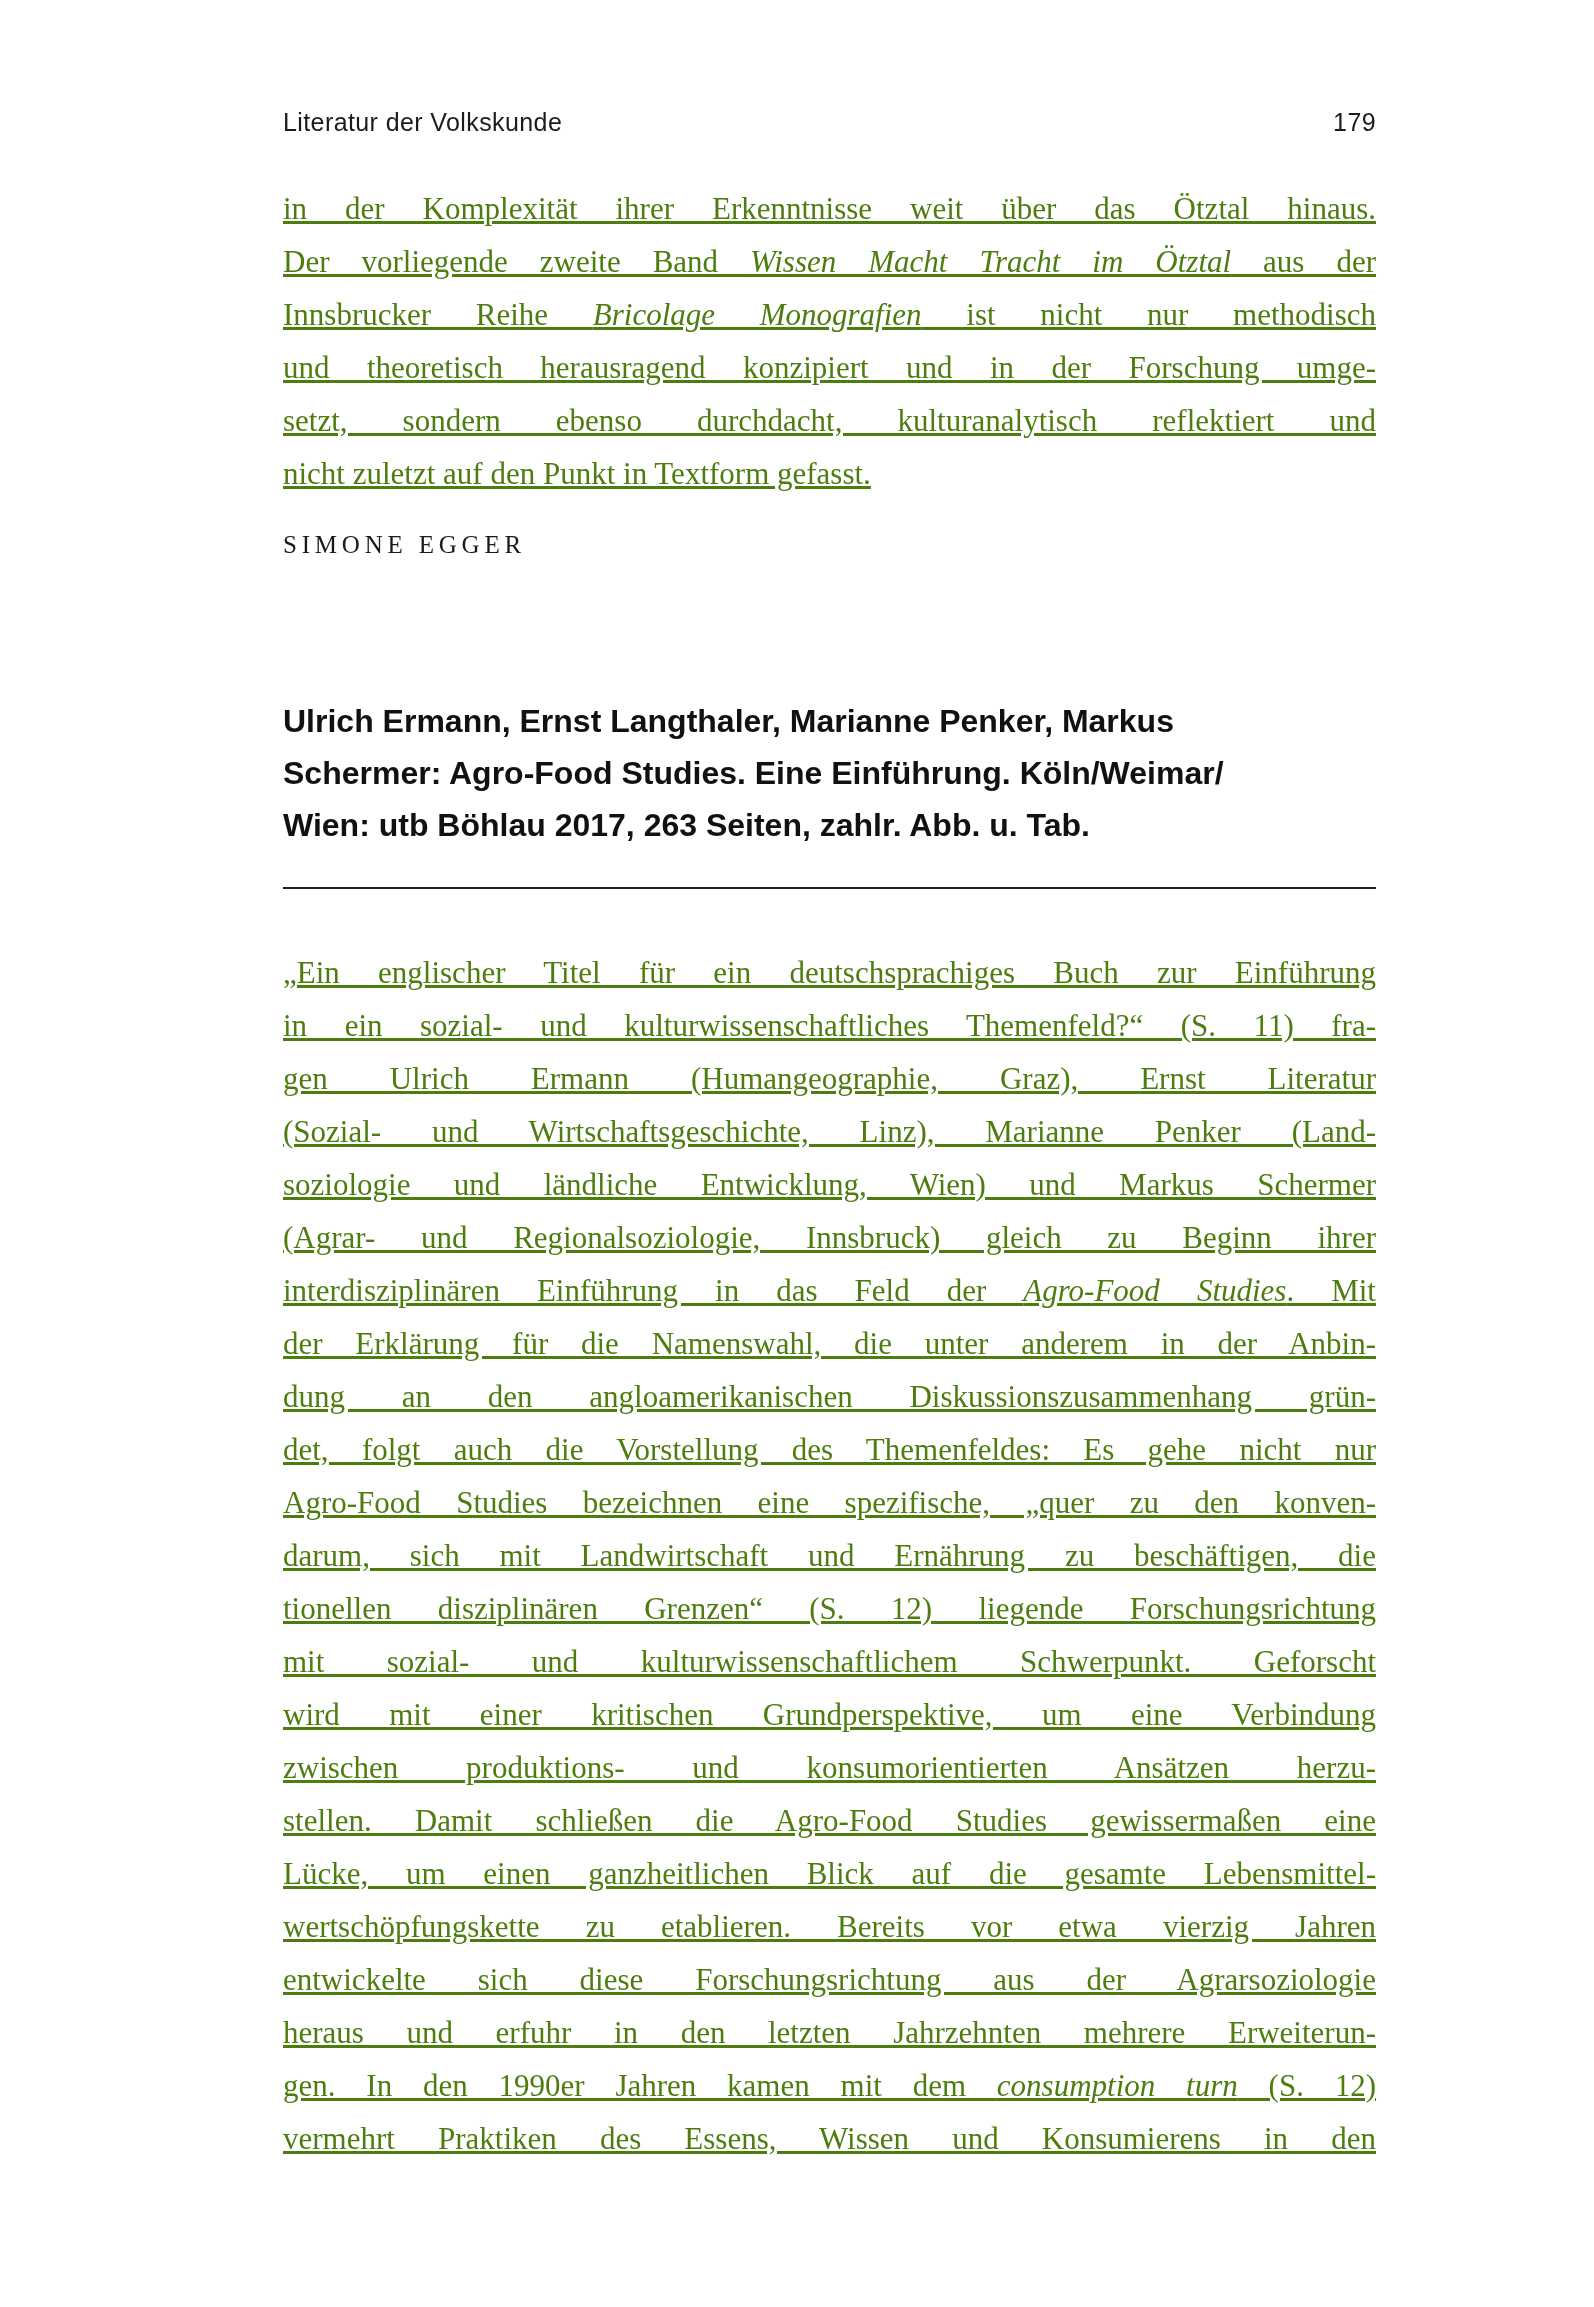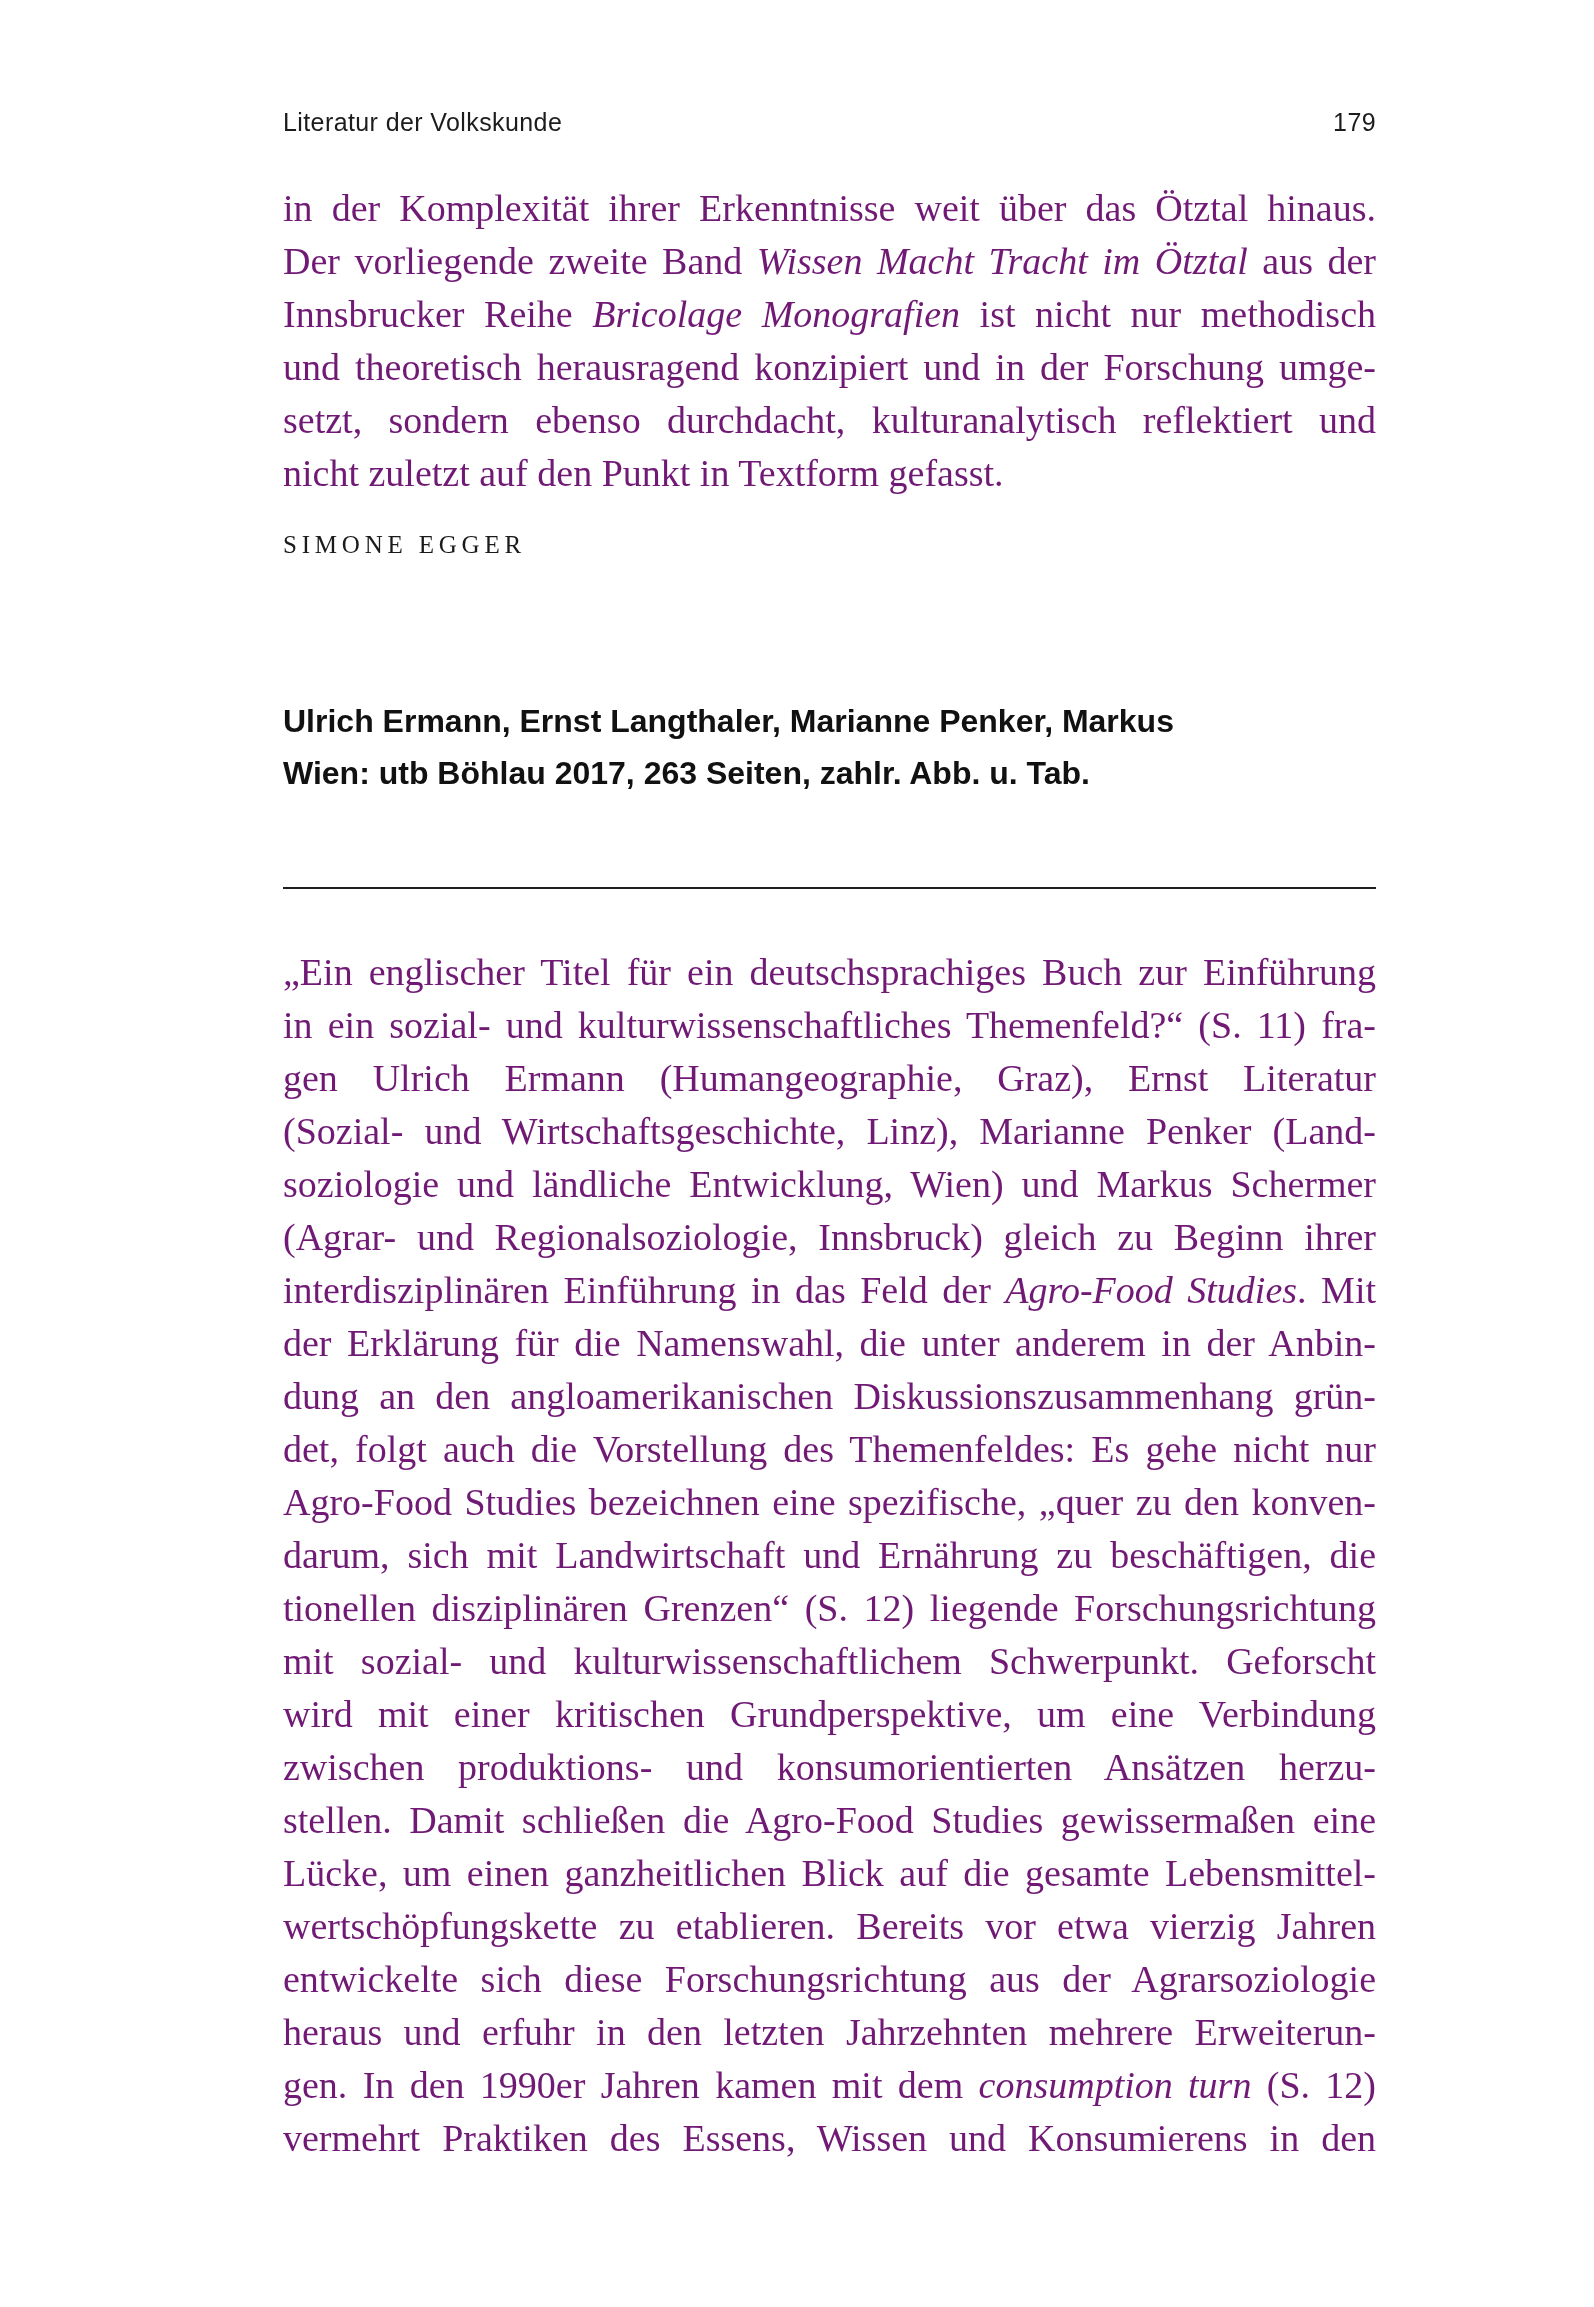--- a/index.html
+++ b/index.html
@@ -15,21 +15,21 @@
   .running-header {
     position: absolute; left: 283px; top: 108px; width: 1093px;
     display: flex; justify-content: space-between; align-items: baseline;
     font-family: "Liberation Sans", sans-serif;
     font-size: 25px; color: #1c1c1c; letter-spacing: 0.4px; gap: 26px;
   }
 
   .serif-block {
     position: absolute; left: 283px; width: 1093px;
     font-family: "Liberation Serif", serif;
-    font-size: 38px; line-height: 53px; color: #701a75;
+    font-size: 31px; line-height: 53px; color: #4d7c0f; text-decoration: underline;
   }
   .tline { text-align: justify; text-align-last: justify; white-space: normal; }
   .tline.lastline { text-align-last: left; }
   .no-justify .tline { text-align: center; text-align-last: left; }
 
   .prev-review { top: 182px; }
   .review-body { top: 946px; }
 
   .reviewer {
     position: absolute; left: 283px; top: 531px;
@@ -67,20 +67,21 @@
       <div class="tline">Innsbrucker Reihe <i>Bricolage Monografien</i> ist nicht nur methodisch</div>
       <div class="tline">und theoretisch herausragend konzipiert und in der Forschung umge-</div>
       <div class="tline">setzt, sondern ebenso durchdacht, kulturanalytisch reflektiert und</div>
       <div class="tline lastline">nicht zuletzt auf den Punkt in Textform gefasst.</div>
     </div>
 
   <div class="reviewer">SIMONE EGGER</div>
 
   <div class="review-heading no-justify">
       <div class="tline">Ulrich Ermann, Ernst Langthaler, Marianne Penker, Markus</div>
+      <div class="tline">Schermer: Agro-Food Studies. Eine Einführung. Köln/Weimar/</div>
       <div class="tline">Wien: utb Böhlau 2017, 263 Seiten, zahlr. Abb. u. Tab.</div>
     </div>
 
   <div class="rule"></div>
 
   <div class="serif-block review-body">
       <div class="tline">„Ein englischer Titel für ein deutschsprachiges Buch zur Einführung</div>
       <div class="tline">in ein sozial- und kulturwissenschaftliches Themenfeld?“ (S. 11) fra-</div>
       <div class="tline">gen Ulrich Ermann (Humangeographie, Graz), Ernst Literatur</div>
       <div class="tline">(Sozial- und Wirtschaftsgeschichte, Linz), Marianne Penker (Land-</div>

